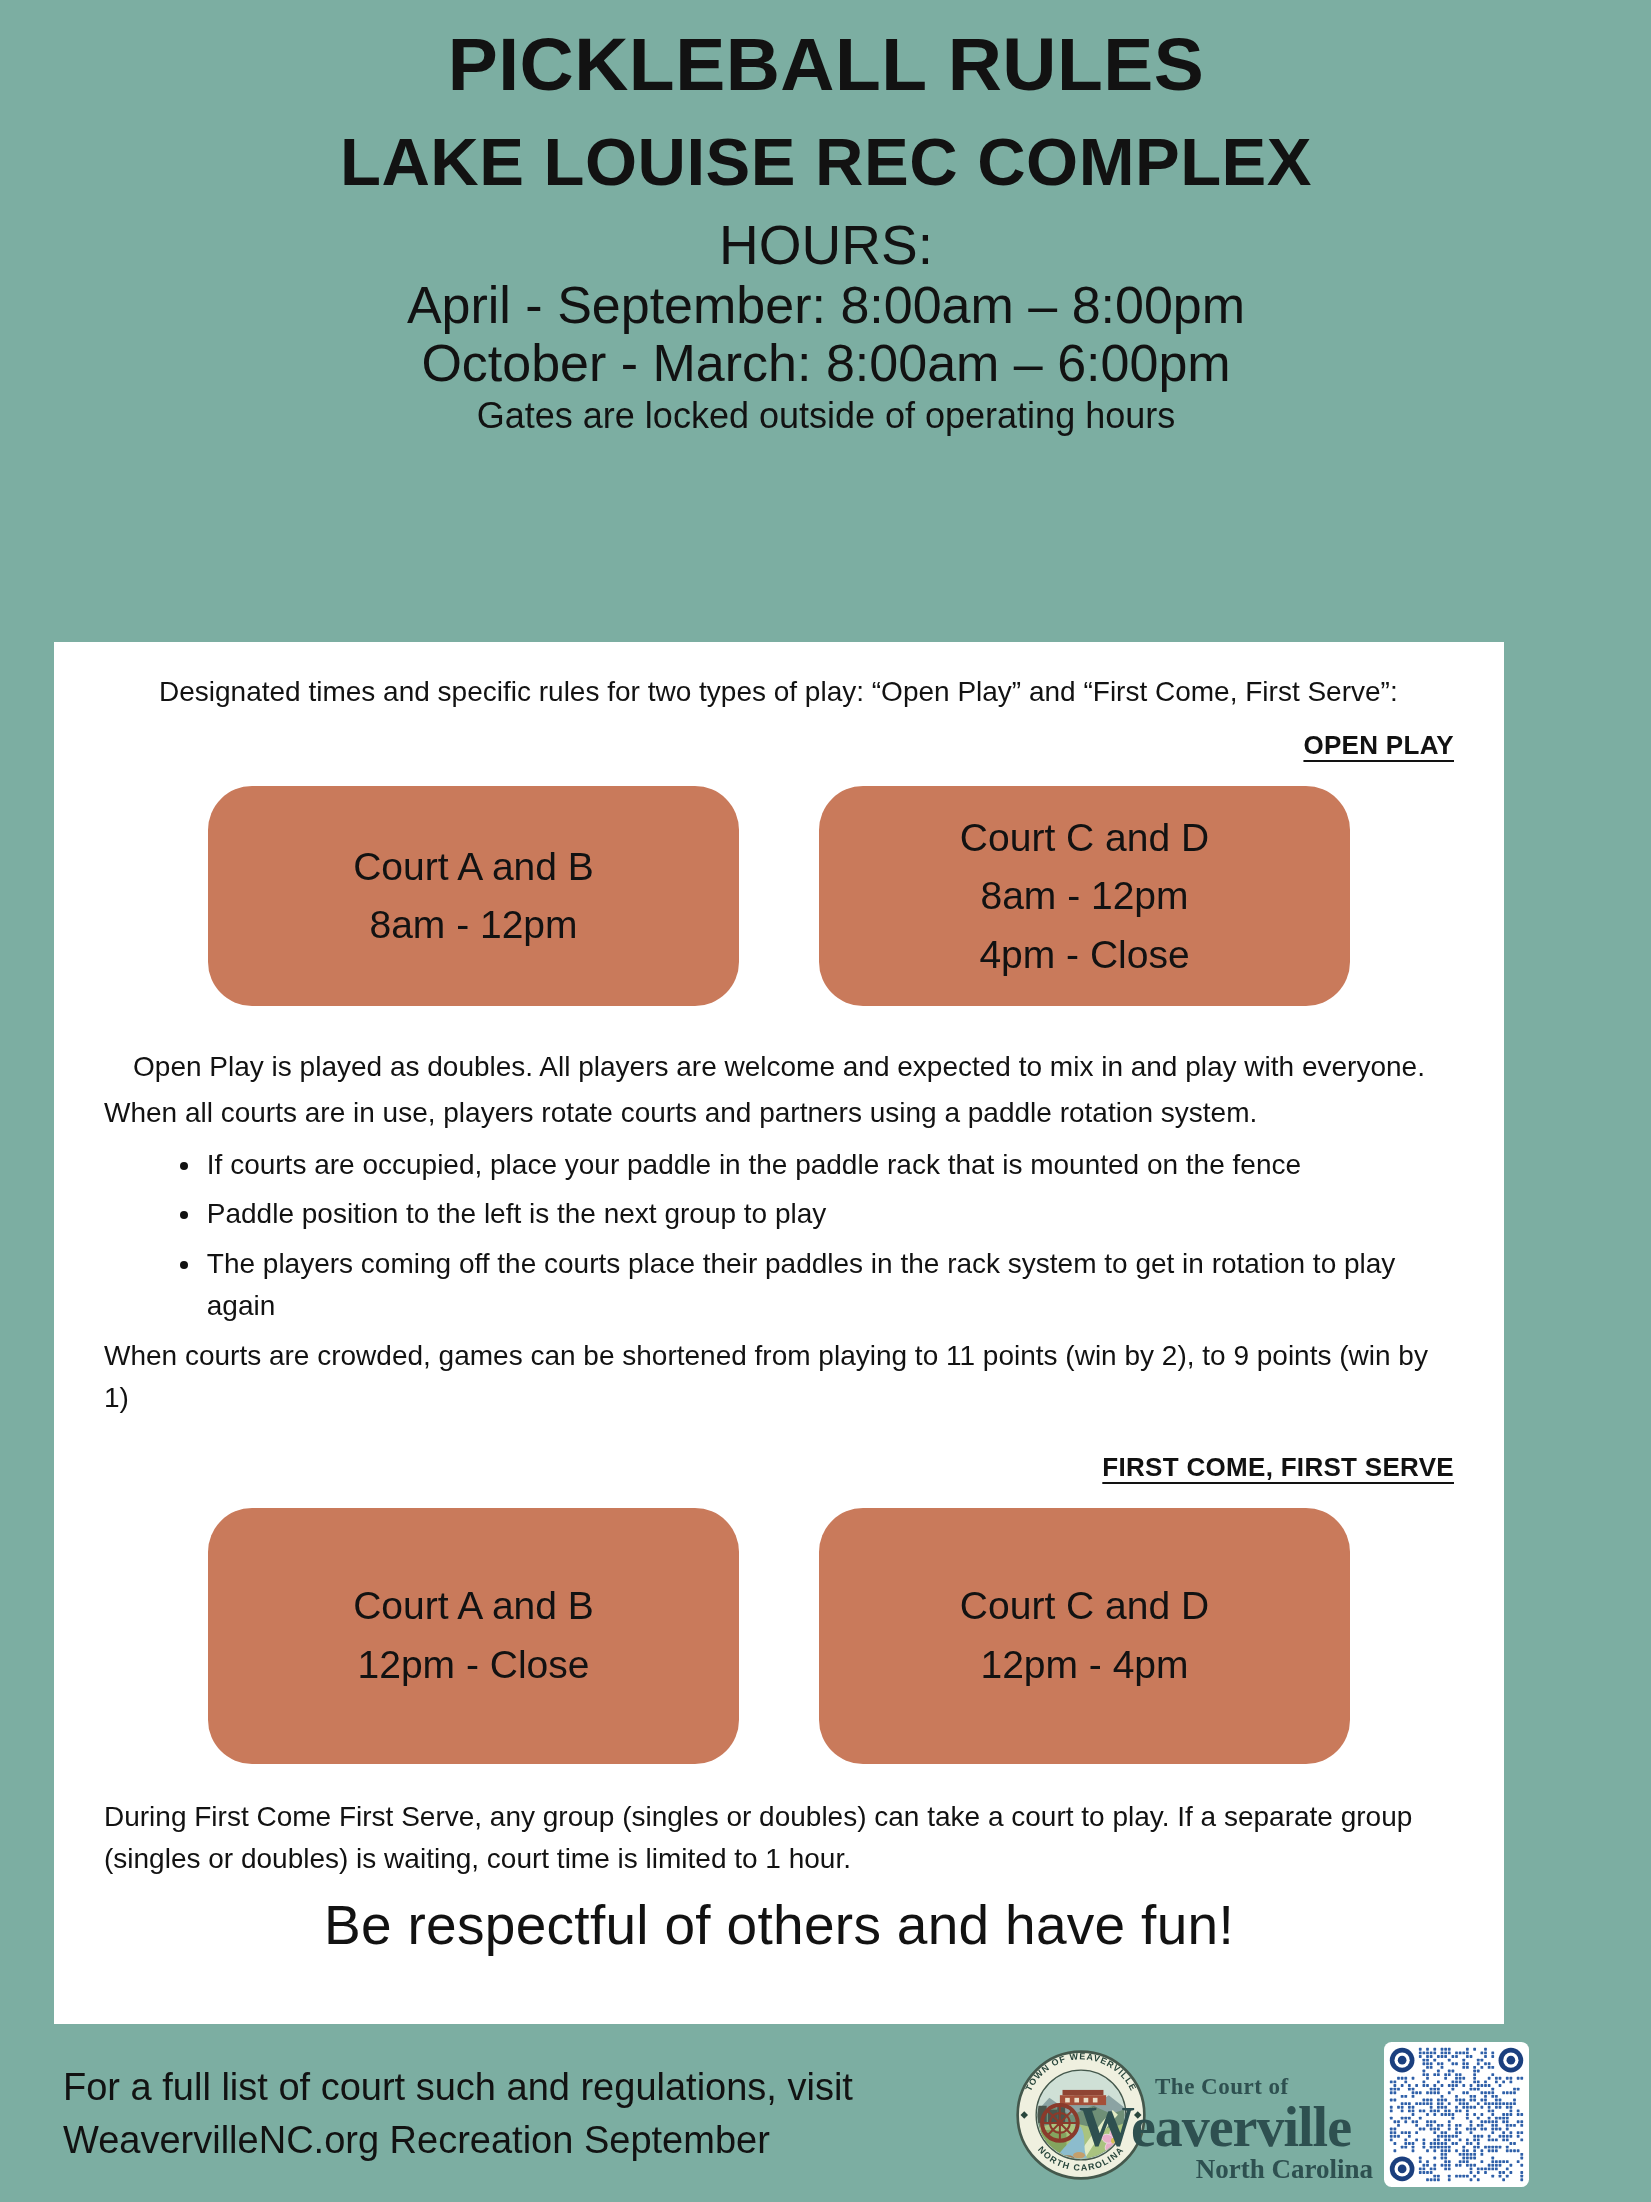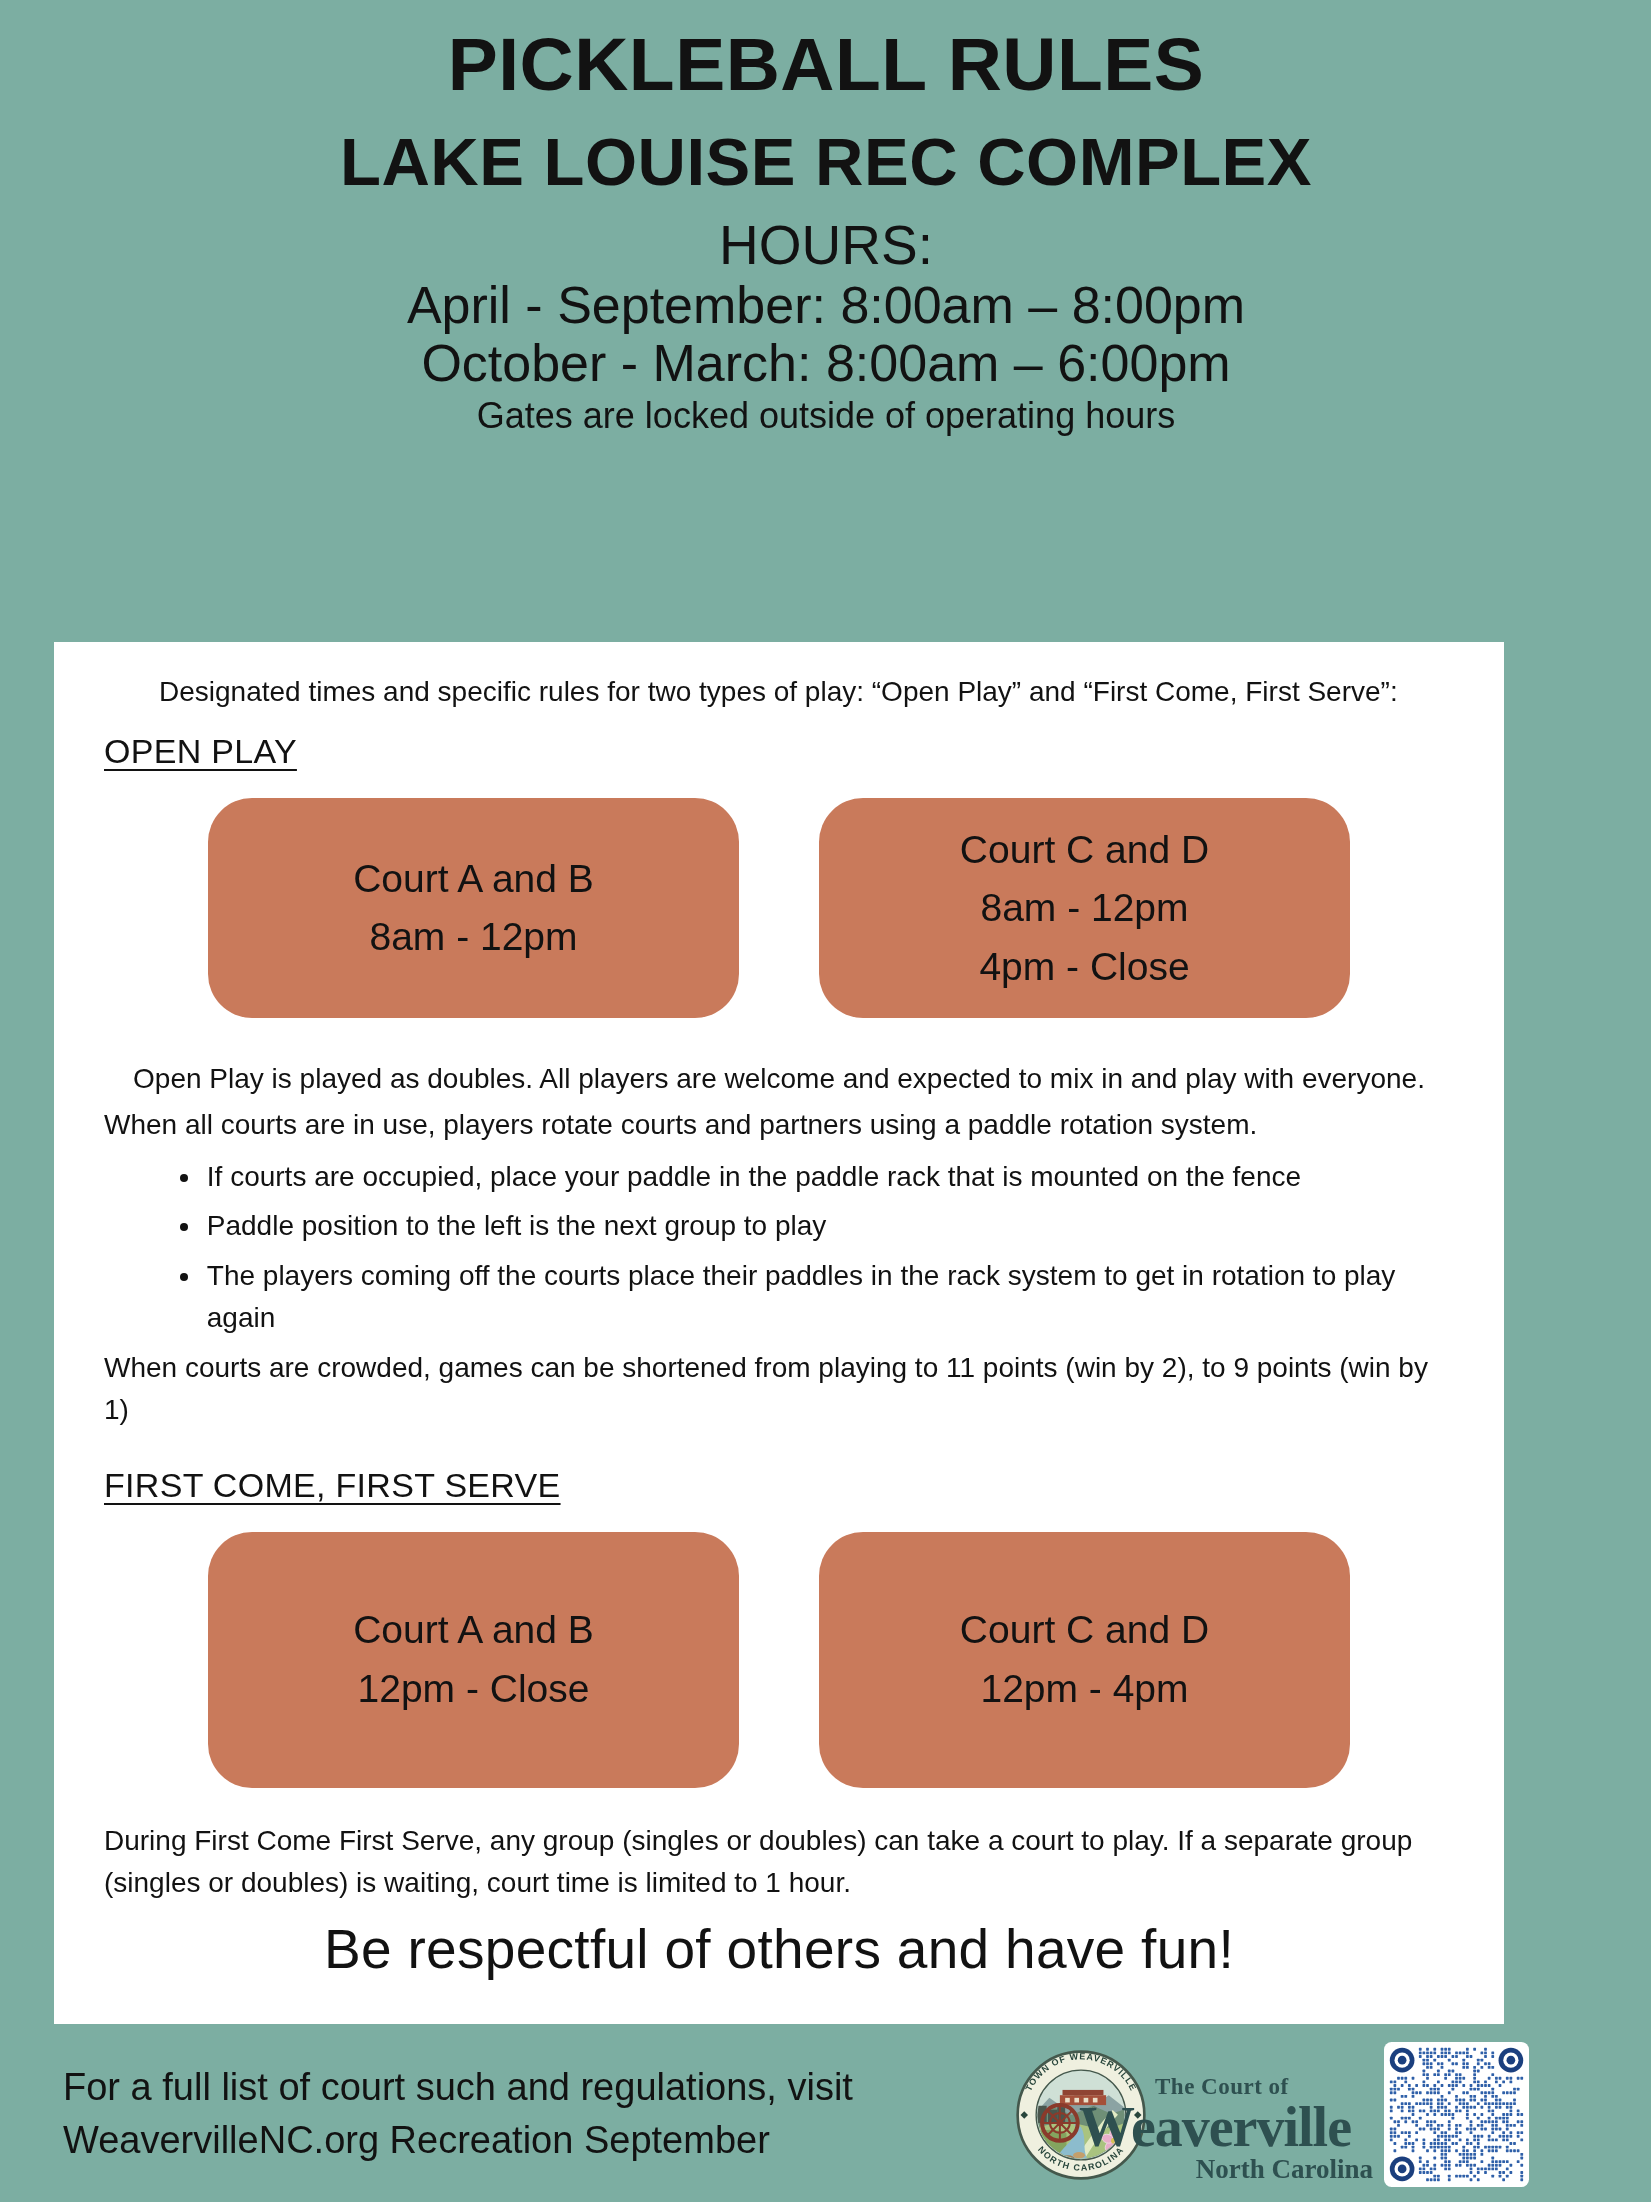--- a/index.html
+++ b/index.html
@@ -22,23 +22,23 @@
   
   .panel {
     position: absolute; left: 24px; top: 642px;
     width: 1450px; height: 1382px;
     background: var(--panel, #ffffff);
     box-sizing: border-box; padding: 29px 50px;
     font-size: 28px; line-height: 1.5; margin-left: 30px;
   }
   .intro { margin: 0; text-indent: 55px; }
   .section-heading {
-    font-size: 34px; margin: 13.4px 0 0 0; font-weight: 400;
+    font-size: 26px; margin: 13.4px 0 0 0; font-weight: 700;
     text-decoration: underline; text-decoration-thickness: 2.4px;
-    text-underline-offset: 5.7px; letter-spacing: 0.3px;
+    text-underline-offset: 5.7px; letter-spacing: 0.3px; text-align: right;
   }
   .heading-fcfs { margin-top: 29px; }
   .box-row { display: flex; justify-content: center; gap: 80px; margin-top: 21px; }
   .row2 { margin-top: 21px; }
   .court-box {
     width: 531px; background: var(--box, #c97a5b); border-radius: 44px;
     display: flex; flex-direction: column; justify-content: center; align-items: center;
     text-align: center; font-size: 39px; line-height: 1.5; color: #121212;
   }
   .row1 .court-box { height: 220px; }

